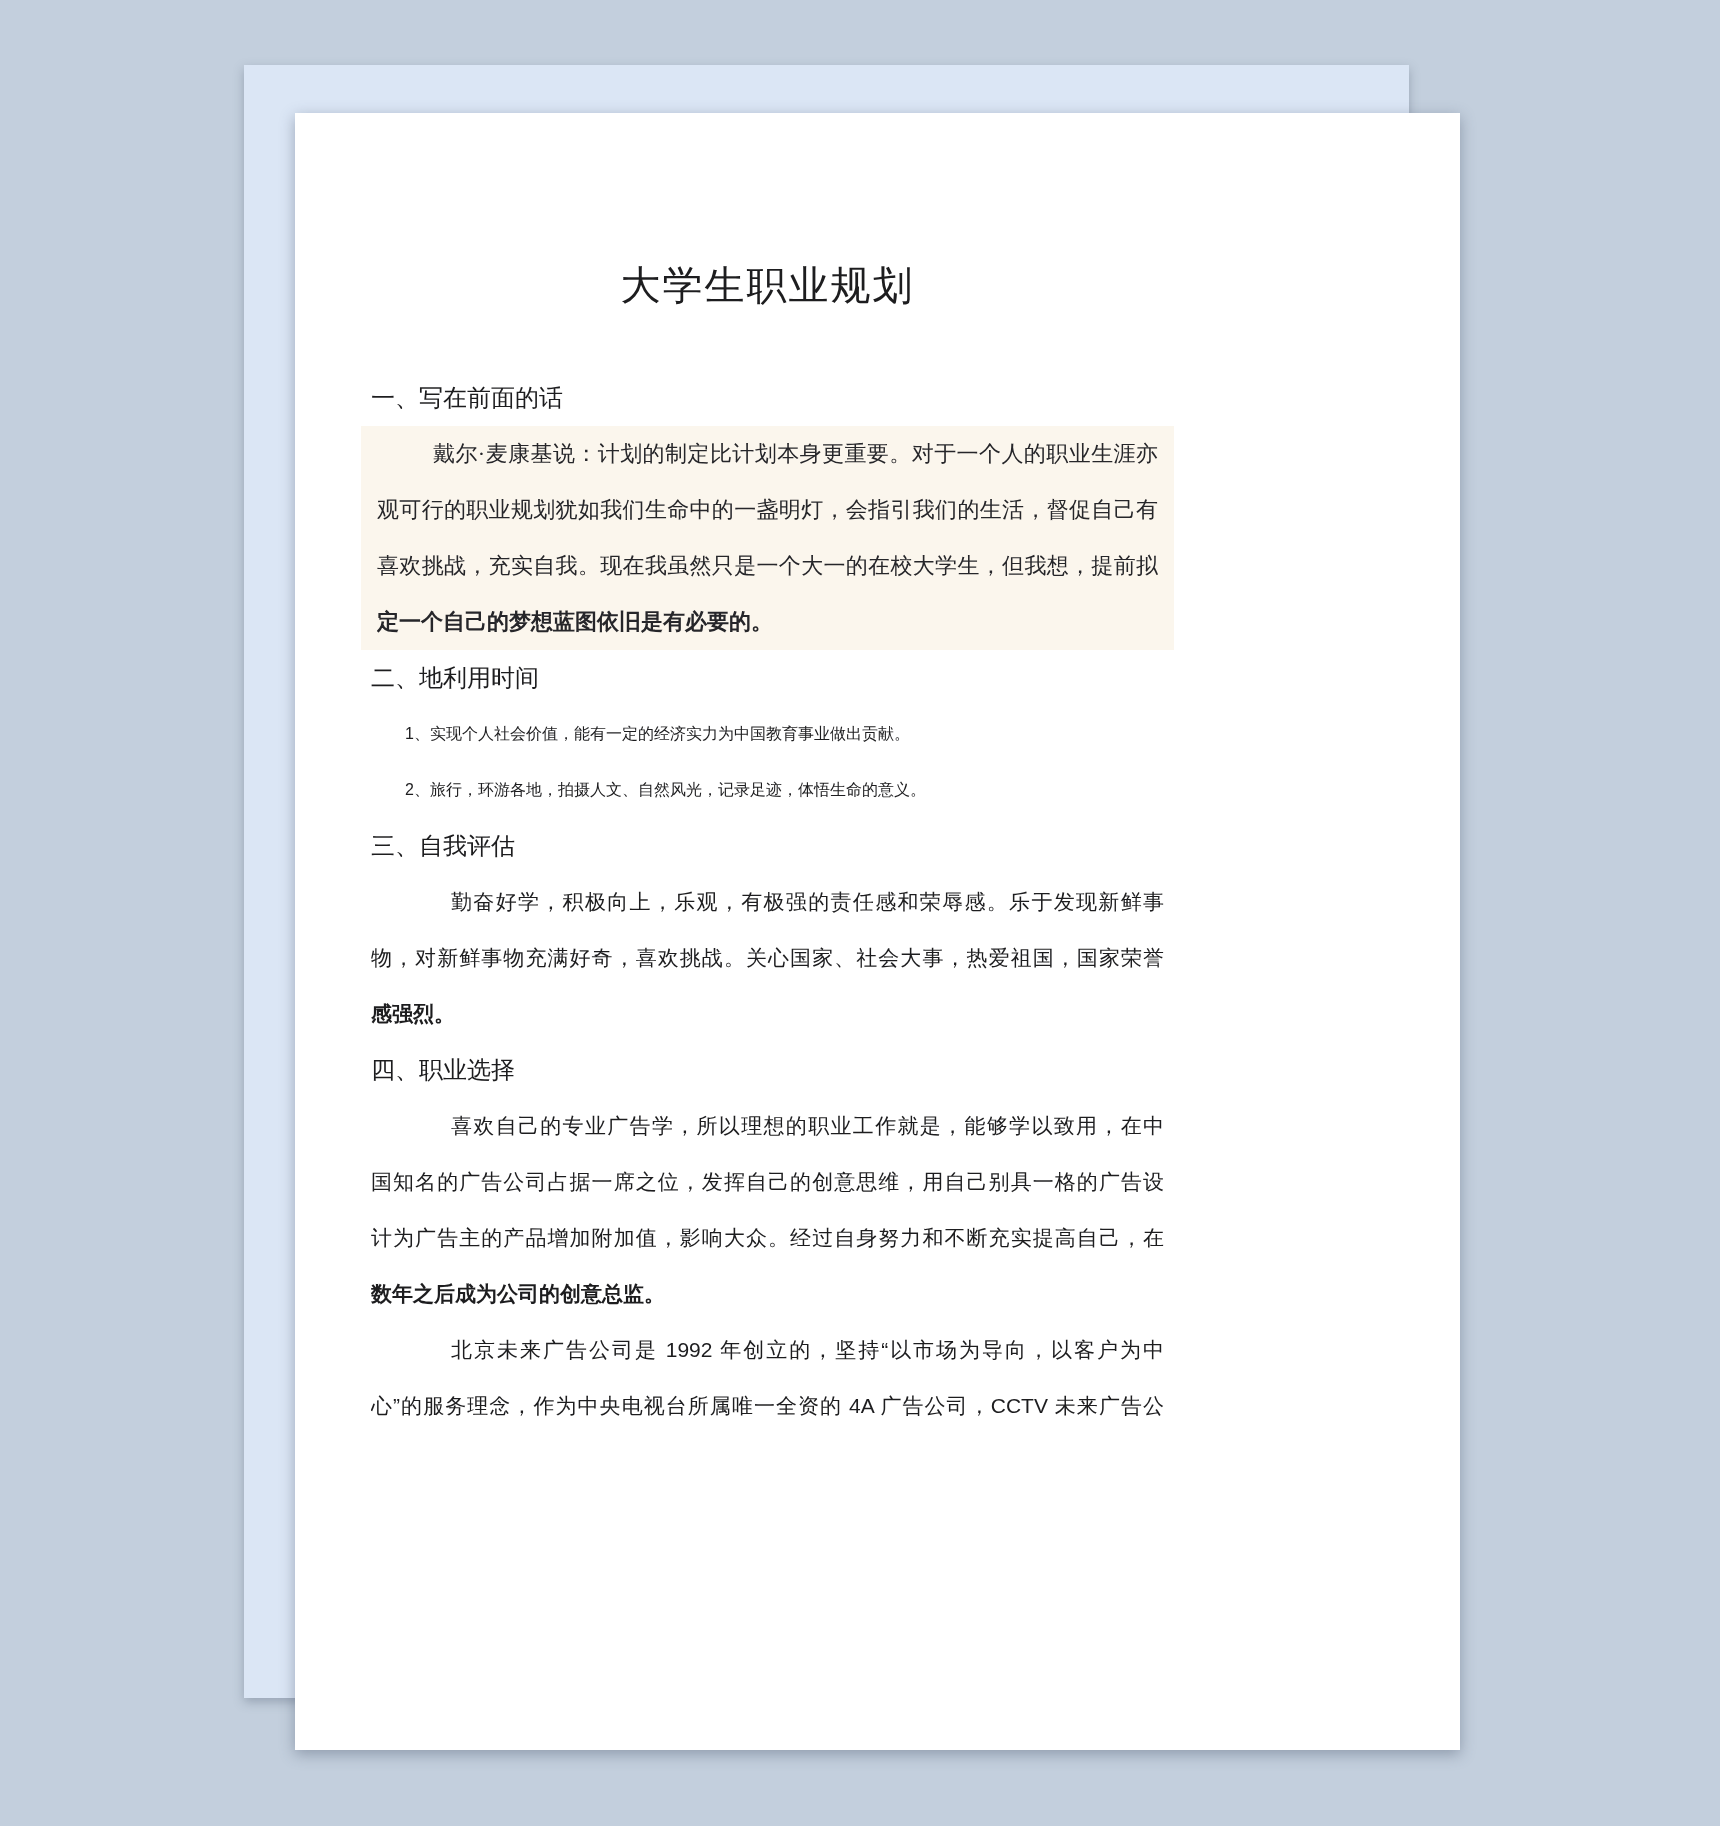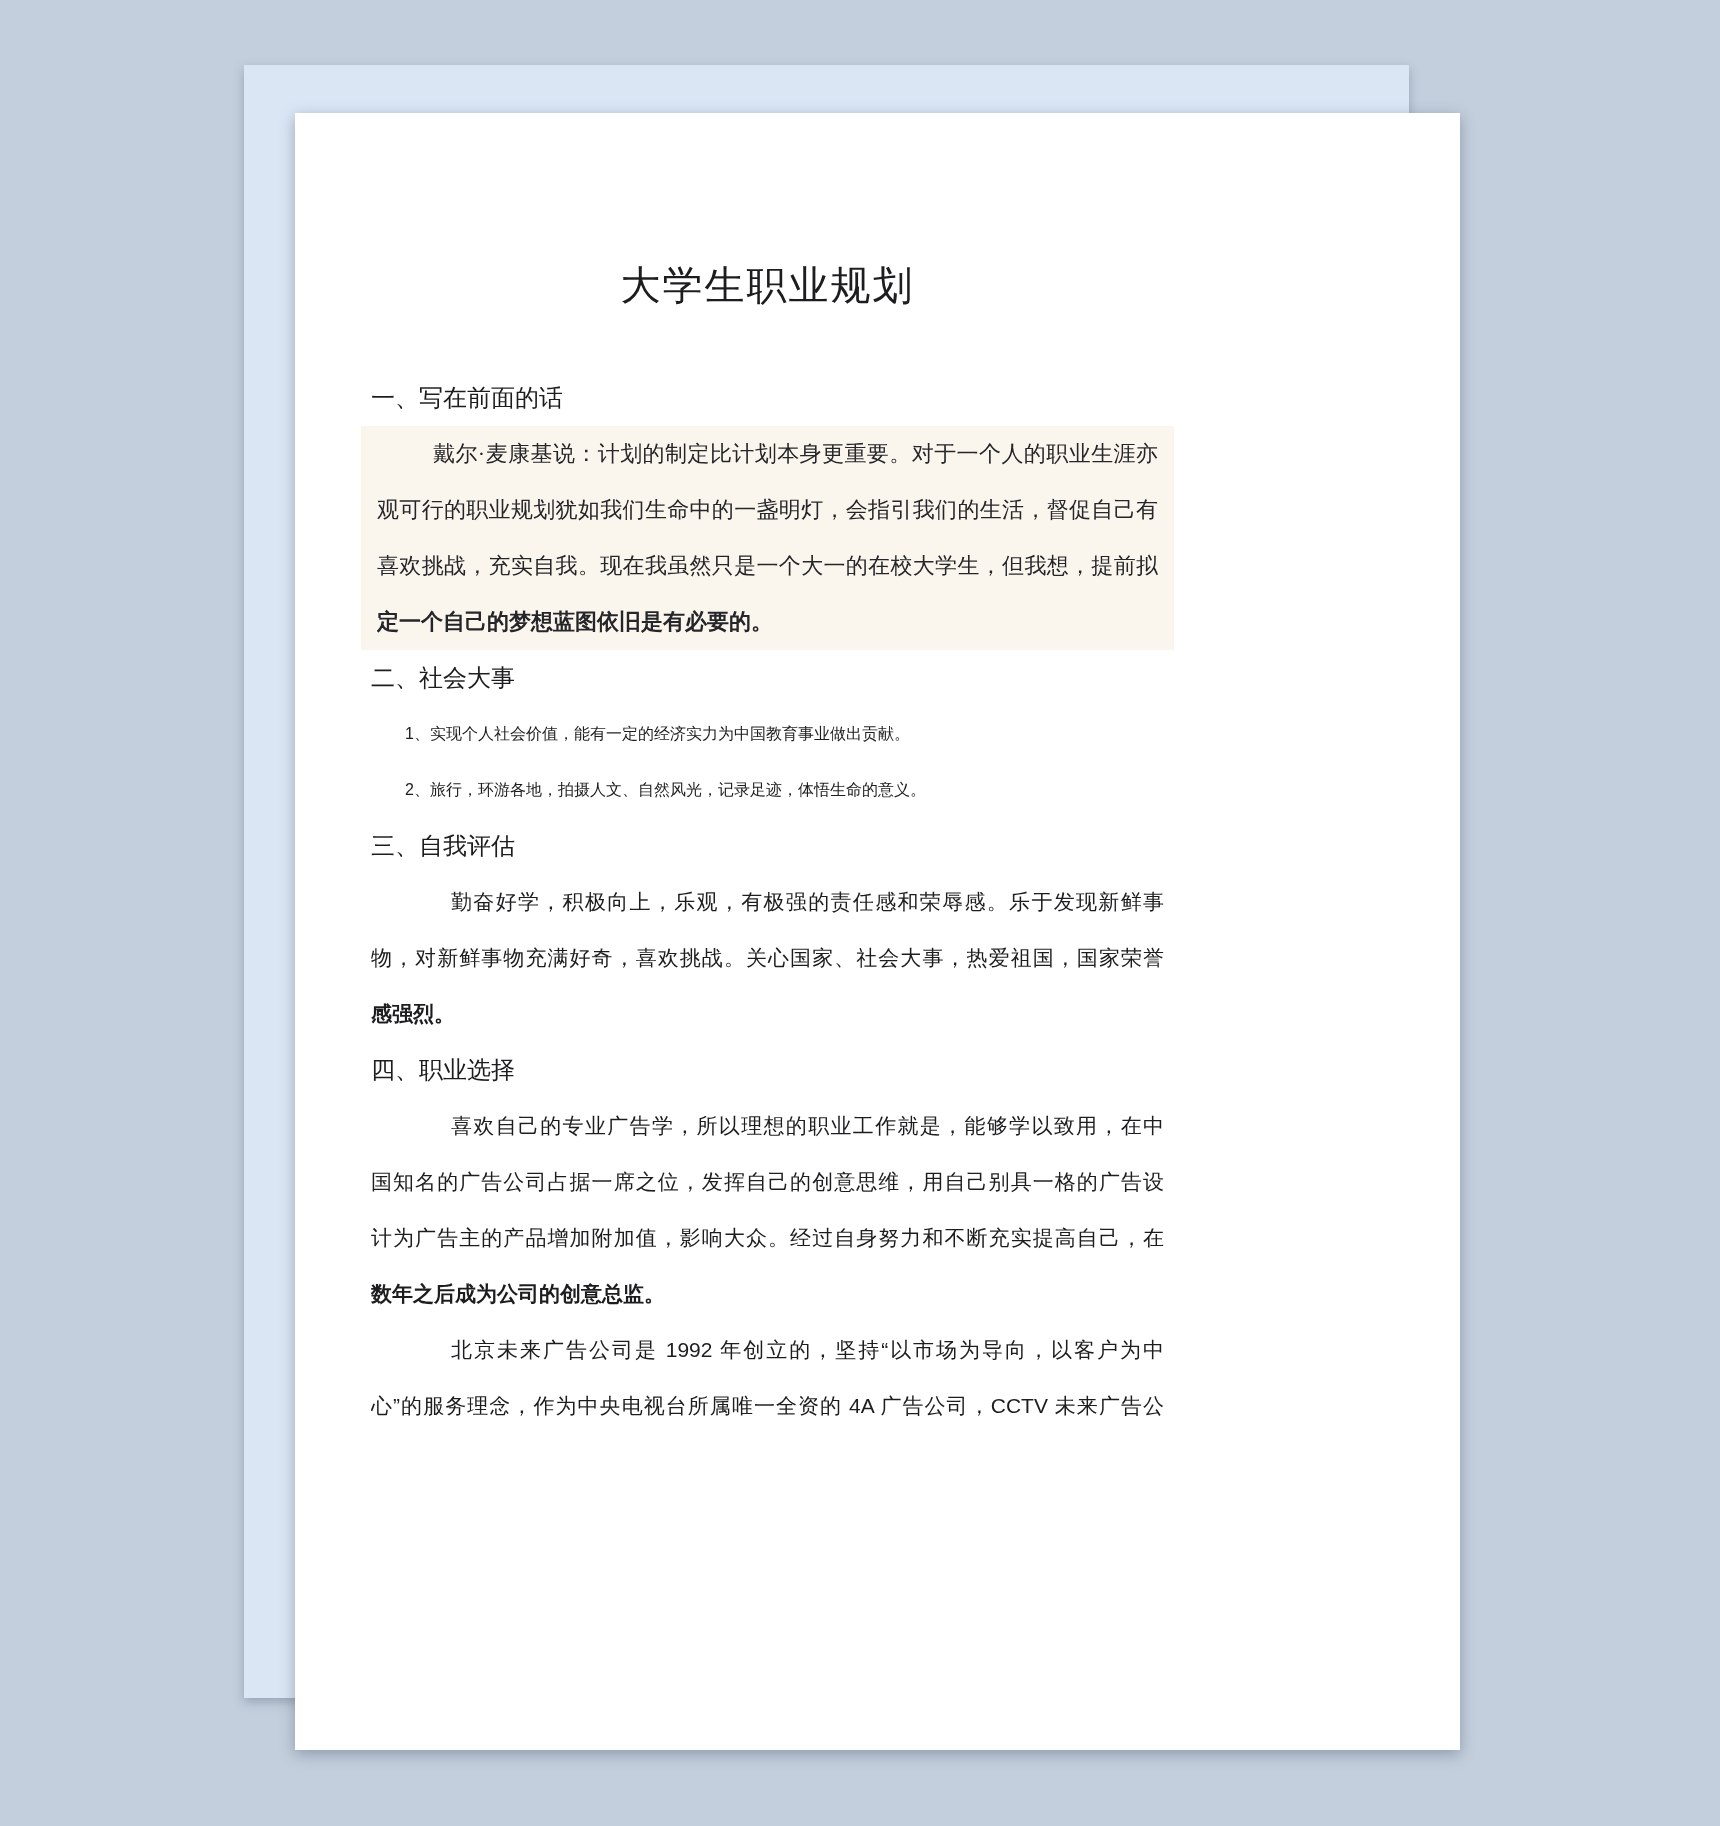--- a/index.html
+++ b/index.html
@@ -89,21 +89,21 @@
     <div class="doc-body">
       <h1 class="doc-title">大学生职业规划</h1>
       <div id="body-root">
           <div class="heading">一、写在前面的话</div>
           <div class="para quote">
             <div class="line indent">戴尔·麦康基说：计划的制定比计划本身更重要。对于一个人的职业生涯亦是</div>
             <div class="line">观可行的职业规划犹如我们生命中的一盏明灯，会指引我们的生活，督促自己有效</div>
             <div class="line">喜欢挑战，充实自我。现在我虽然只是一个大一的在校大学生，但我想，提前拟</div>
             <div class="line last">定一个自己的梦想蓝图依旧是有必要的。</div>
           </div>
-          <div class="heading">二、社会大事</div>
+          <div class="heading">二、地利用时间</div>
           <div class="list-item">1、实现个人社会价值，能有一定的经济实力为中国教育事业做出贡献。</div>
           <div class="list-item">2、旅行，环游各地，拍摄人文、自然风光，记录足迹，体悟生命的意义。</div>
           <div class="heading">三、自我评估</div>
           <div class="para">
             <div class="line indent">勤奋好学，积极向上，乐观，有极强的责任感和荣辱感。乐于发现新鲜事</div>
             <div class="line">物，对新鲜事物充满好奇，喜欢挑战。关心国家、社会大事，热爱祖国，国家荣誉</div>
             <div class="line last">感强烈。</div>
           </div>
           <div class="heading">四、职业选择</div>
           <div class="para">

